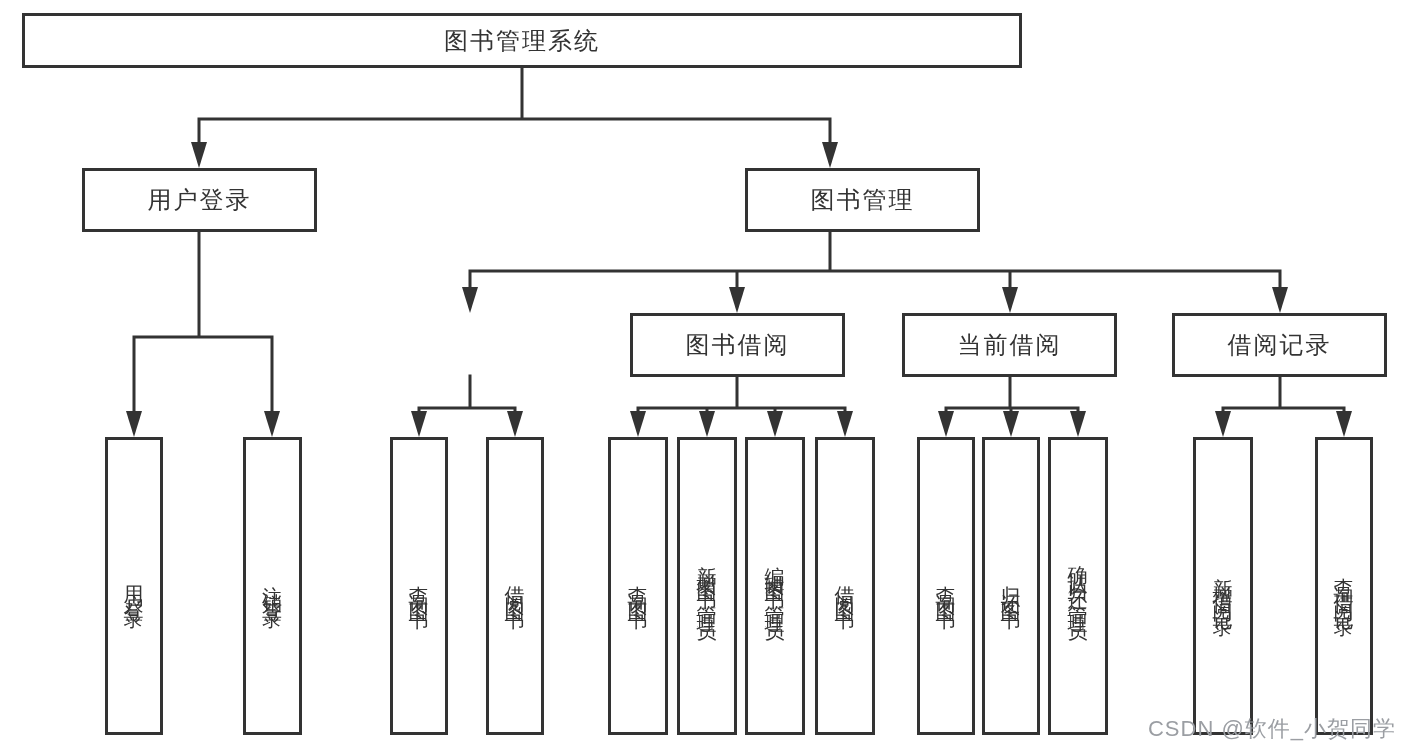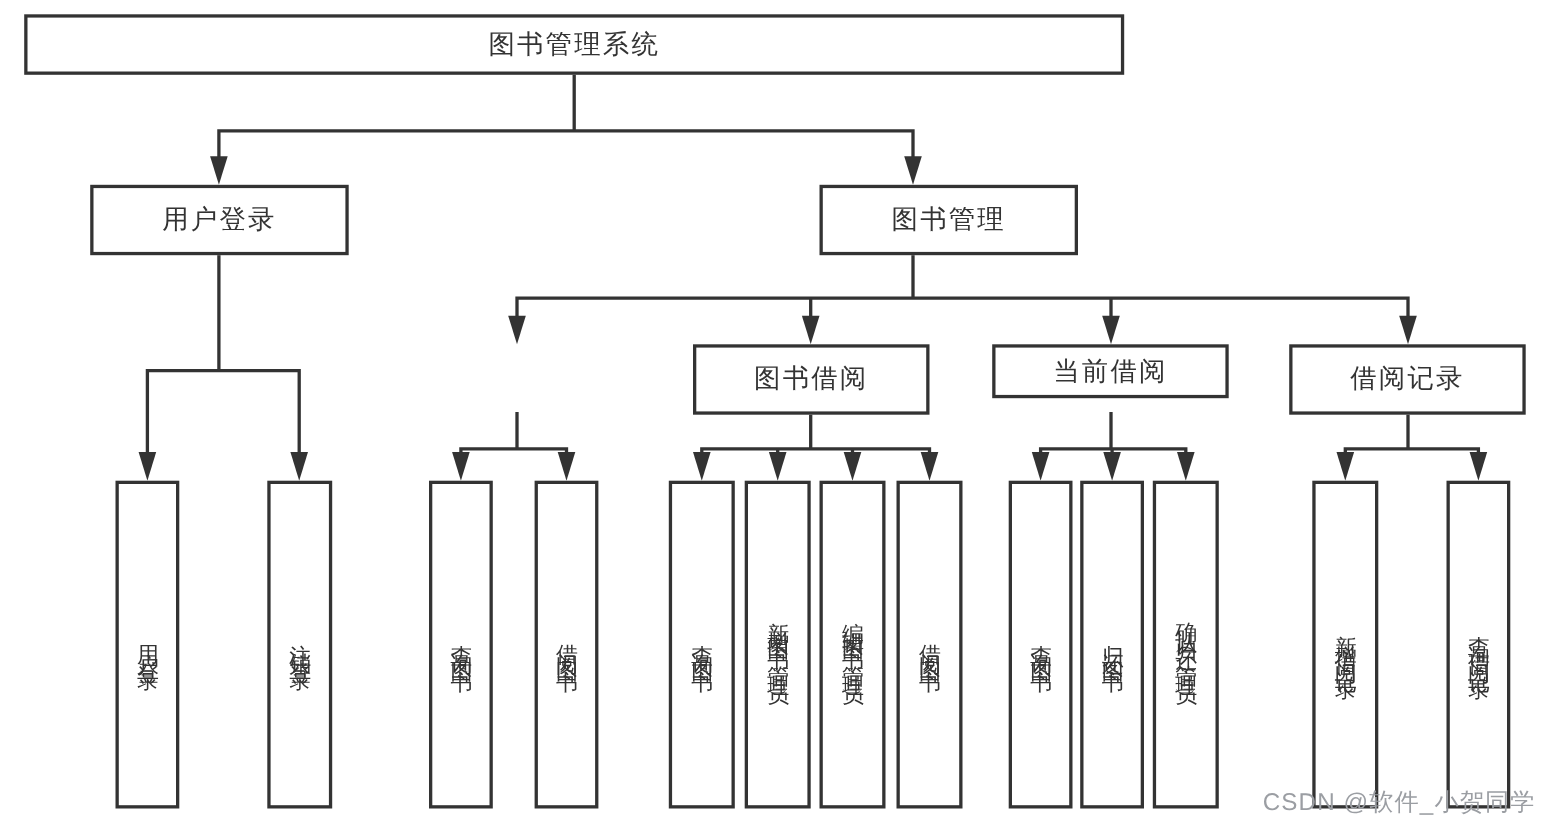--- a/index.html
+++ b/index.html
@@ -91,21 +91,21 @@
       <polygon points="1336,411 1352,411 1344,437"></polygon>
     </g>
   </svg>
 
   <div class="node hnode" style="left:22px; top:13px; width:1000px; height:55px;">图书管理系统</div>
 
   <div class="node hnode" style="left:82px; top:168px; width:235px; height:64px;">用户登录</div>
   <div class="node hnode" style="left:712px; top:168px; width:235px; height:64px;margin-left:33px;">图书管理</div>
 
   <div class="node hnode" style="left:630px; top:313px; width:215px; height:64px;">图书借阅</div>
-  <div class="node hnode" style="left:902px; top:313px; width:215px; height:49px;">当前借阅</div>
+  <div class="node hnode" style="left:902px; top:313px; width:215px; height:64px;">当前借阅</div>
   <div class="node hnode" style="left:1172px; top:313px; width:215px; height:64px;">借阅记录</div>
 
   <div class="node vnode" style="left:105px; top:437px; width:58px; height:298px;">用户登录</div>
   <div class="node vnode" style="left:243px; top:437px; width:59px; height:298px;">注销登录</div>
 
   <div class="node vnode" style="left:390px; top:437px; width:58px; height:298px;">查询图书</div>
   <div class="node vnode" style="left:486px; top:437px; width:58px; height:298px;">借阅图书</div>
 
   <div class="node vnode" style="left:608px; top:437px; width:60px; height:298px;">查询图书</div>
   <div class="node vnode" style="left:677px; top:437px; width:60px; height:298px;">新增图书（管理员）</div>

